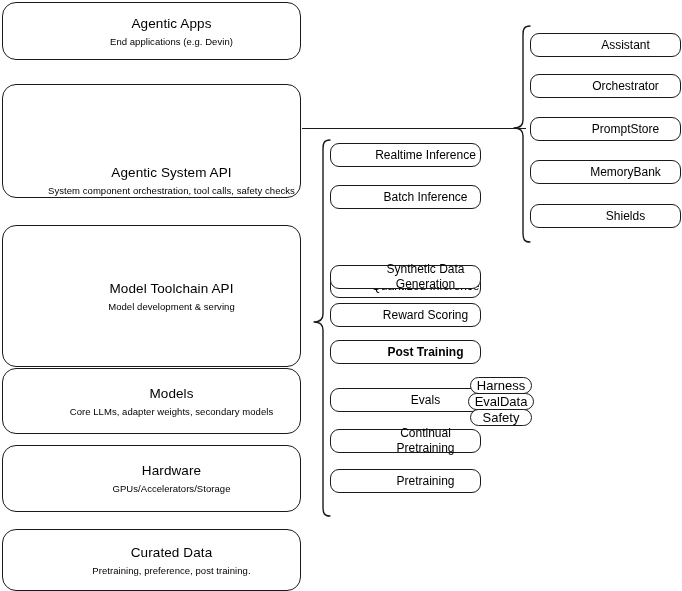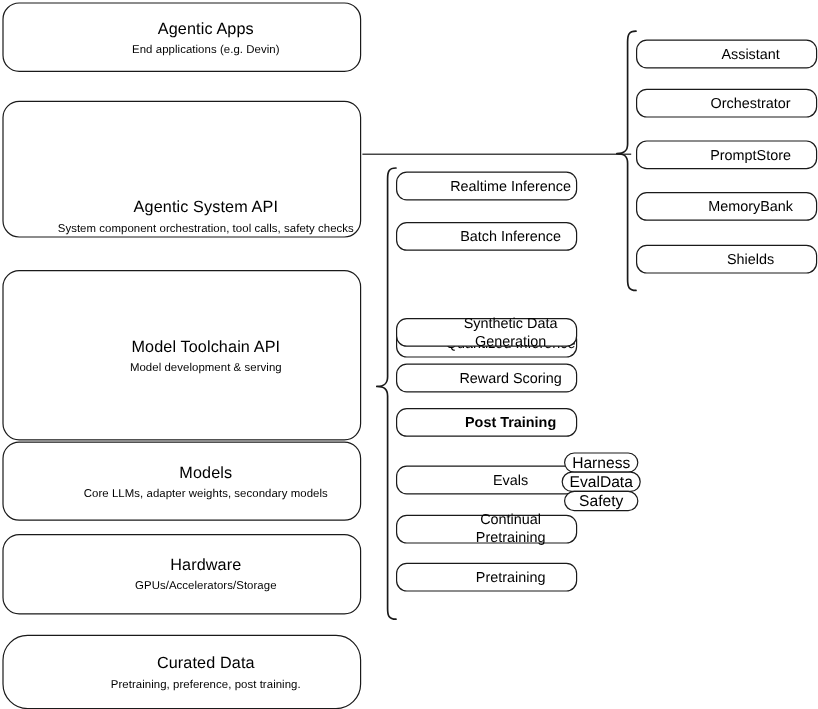--- a/index.html
+++ b/index.html
@@ -123,21 +123,21 @@
   <div class="node layer" style="top:445px;height:67px;">
     <div class="title">Hardware</div>
     <div class="subtitle">GPUs/Accelerators/Storage</div>
   </div>
 
   <div class="node layer" style="top:368px;height:66px;">
     <div class="title">Models</div>
     <div class="subtitle">Core LLMs, adapter weights, secondary models</div>
   </div>
 
-  <div class="node layer" style="top:529px;height:62px;border-radius:21px;">
+  <div class="node layer" style="top:529px;height:62px;">
     <div class="title">Curated Data</div>
     <div class="subtitle">Pretraining, preference, post training.</div>
   </div>
 
   <div class="hline" style="left:302px;top:128px;width:224px;"></div>
 
   <svg class="brace" style="left:311px;top:138px;" width="22" height="382" viewBox="0 0 22 382">
     <path d="M19 2 C13 2 12 5 12 11 L12 176 C12 182 9 184 3 184 C9 184 12 186 12 192 L12 369 C12 375 13 378 19 378"></path>
   </svg>
 

